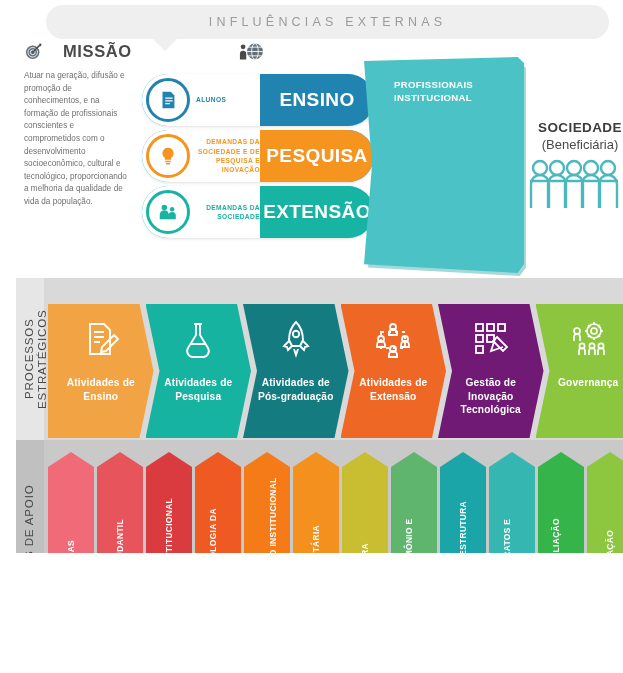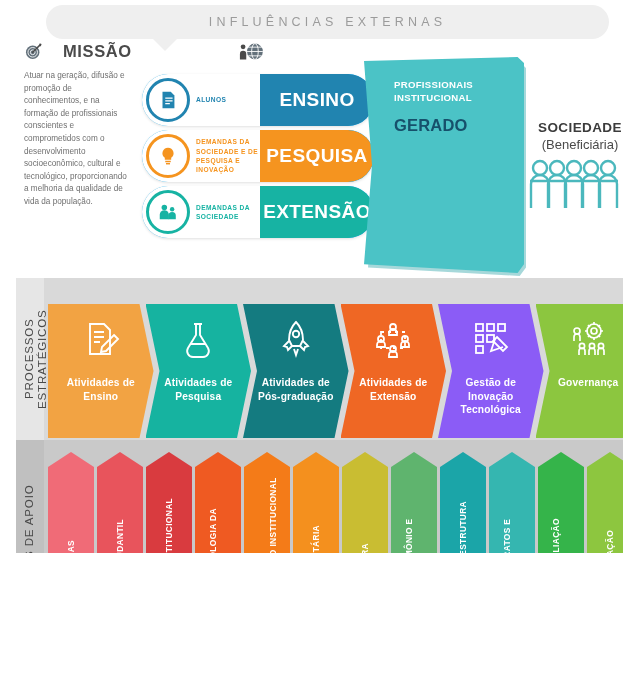--- a/index.html
+++ b/index.html
@@ -45,20 +45,21 @@
     font-size:8.2px;line-height:12.6px;color:#6f6f6f;
     font-family:"Liberation Sans", sans-serif;
   }
 
   
   .pill{
     position:absolute;height:52px;width:232px;border-radius:26px;
     background:#0ea5e9;display:flex;align-items:center;
     box-shadow:0 1px 3px rgba(0,0,0,0.13);
     overflow:hidden;
+    text-align:right;
   }
   .pill-left{
     width:118px;height:100%;display:flex;align-items:center;
     background:#fff;padding-left:4px;box-sizing:border-box;
   }
   .pill-icon{
     width:44px;height:44px;border-radius:50%;
     border:3px solid;box-sizing:border-box;
     display:flex;align-items:center;justify-content:center;flex:0 0 auto;
   }
@@ -225,21 +226,20 @@
     <div class="pill-right" style="background:#17b3a3">
       <span>EXTENSÃO</span>
     </div>
   </div>
 
   <div class="teal-arrow-shadow"></div>
   <div class="teal-arrow"></div>
   <div class="ta-inner">
     <div class="ta-line1">PROFISSIONAIS INSTITUCIONAL</div>
     <div class="ta-big">
-      <div class="b">GERADO</div>
     </div>
   </div>
 
   <div class="soc">
     <div class="soc-title">SOCIEDADE</div>
     <div class="soc-sub">(Beneficiária)</div>
     <div style="margin-top:6px;">
       <svg width="92" height="54" viewBox="0 0 92 54">
         <g fill="none" stroke="#4bb8bd" stroke-width="2.4">
           <circle cx="12" cy="10" r="7"></circle>
@@ -301,21 +301,21 @@
             <path d="M4 28v-2a4 4 0 0 1 8 0v2z"></path>
             <circle cx="32" cy="20" r="3"></circle>
             <path d="M28 28v-2a4 4 0 0 1 8 0v2z"></path>
             <circle cx="20" cy="30" r="3"></circle>
             <path d="M16 38v-2a4 4 0 0 1 8 0v2z"></path>
             <path d="M8 13h24v16H8z" stroke-dasharray="3 4"></path>
           </svg>
         </div>
         <div class="chev-lbl">Atividades de Extensão</div>
       </div>
-      <div class="chev" style="left: 390px; width: 105.5px; background: #8b5cf6; z-index: 2;">
+      <div class="chev" style="left: 390px; width: 105.5px; background: #701a75; z-index: 2;">
         <div class="chev-ico">
           <svg width="40" height="40" viewBox="0 0 40 40" fill="none" stroke="#fff" stroke-width="1.8">
             <rect x="5" y="5" width="7" height="7"></rect>
             <rect x="16" y="5" width="7" height="7"></rect>
             <rect x="27" y="5" width="7" height="7"></rect>
             <rect x="5" y="16" width="7" height="7"></rect>
             <rect x="16" y="16" width="7" height="7"></rect>
             <rect x="5" y="27" width="7" height="7"></rect>
             <path d="M26 18l10 10-4 4-10-10z"></path>
             <path d="M24 20l-4 12 12-4"></path>

